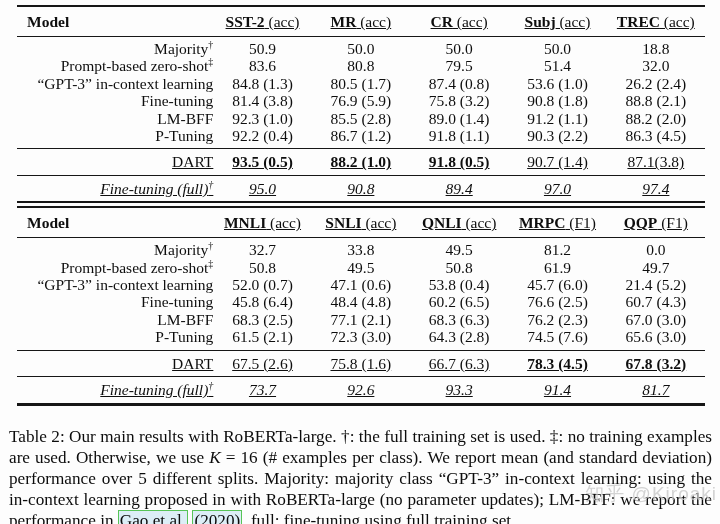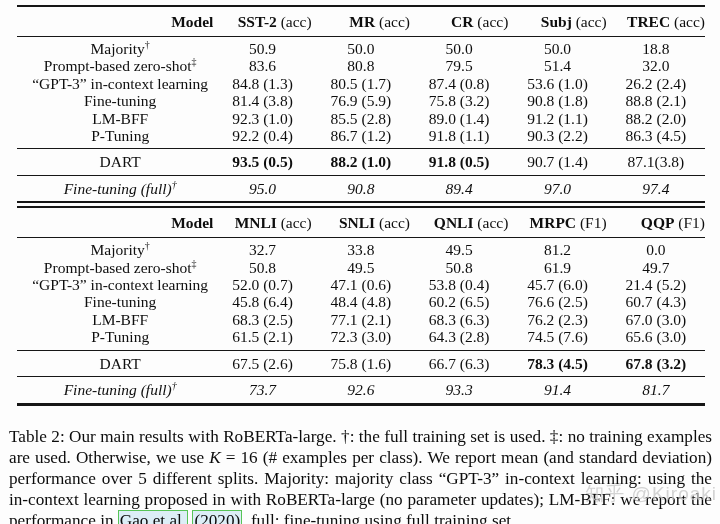--- a/index.html
+++ b/index.html
@@ -9,29 +9,29 @@
     background:#fdfdfd;
     overflow:hidden;
     font-family:"Liberation Serif", serif;
     color:#0e0e0e;
   }
   .tables{position:absolute;left:17px;right:15px;top:5px;}
   table{width:100%;border-collapse:collapse;font-size:15.5px;table-layout:fixed;}
   table.t1{border-top:2px solid #161616;border-bottom:2px solid #161616;}
   table.t2{margin-top:3px;border-top:2px solid #161616;border-bottom:3px solid #161616;}
   thead th{border-bottom:1.6px solid #161616;font-weight:bold;padding:6px 0 5px;font-size:15.5px;}
-  th.col-model{text-align:right;width:27.5%;padding-left:10px;}
-  th.col-data{text-align:right;width:14.5%;}
+  th.col-model{text-align:left;width:27.5%;padding-left:10px;}
+  th.col-data{text-align:center;width:14.5%;text-decoration:underline;}
   th .unit{font-weight:normal;}
   td{line-height:17.4px;padding:0;}
-  td.cell-model{text-align:center;padding-left:10px;}
+  td.cell-model{text-align:right;padding-left:10px;}
   td.cell-data{text-align:center;}
   tbody tr:first-child td{padding-top:3px;}
   tbody tr:nth-child(6) td{padding-bottom:4px;margin-top:11px;}
-  tr.sep td{border-top:1.4px solid #161616;padding-top:4px;padding-bottom:4px;}
+  tr.sep td{border-top:1.4px solid #161616;padding-top:4px;padding-bottom:4px;text-decoration:underline;}
   tr.italic td{font-style:italic;}
   td.bold{font-weight:bold;}
   sup{font-size:10px;line-height:0;}
   .caption{
     position:absolute;left:9px;right:8px;top:426px;
     font-size:17.2px;line-height:21px;text-align:justify;
     margin:0;color:#0c0c0c;
   }
   .seg-italic{font-style:italic;}
   .seg-linkbox{

